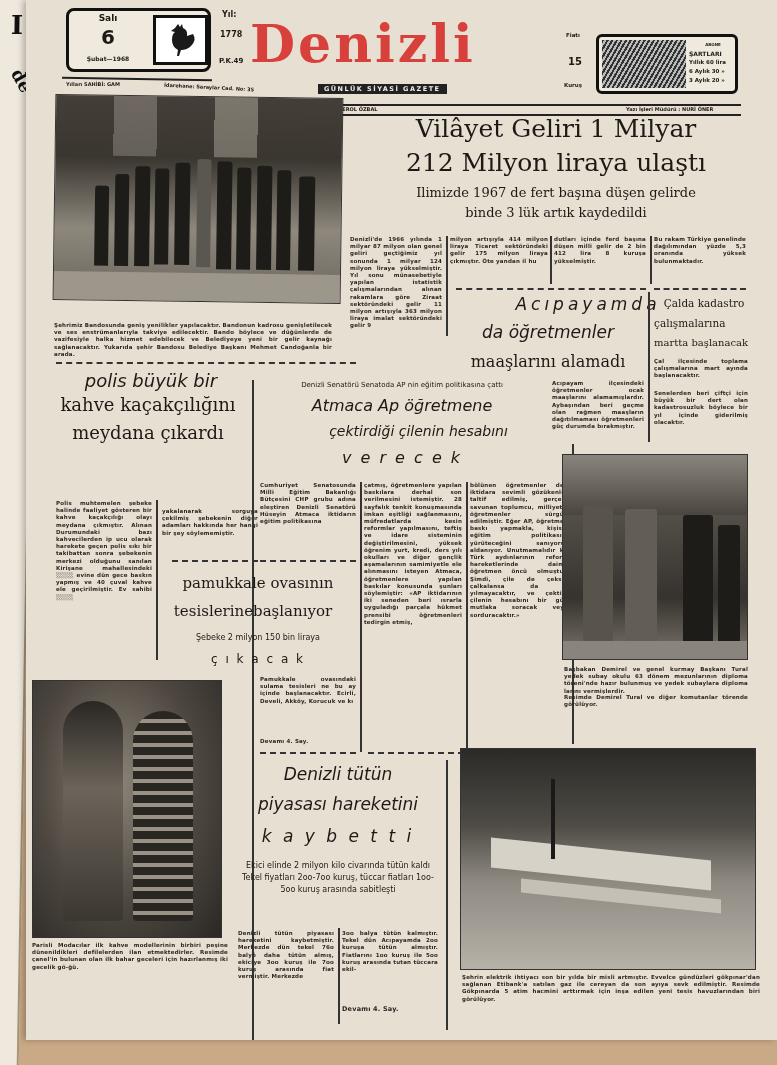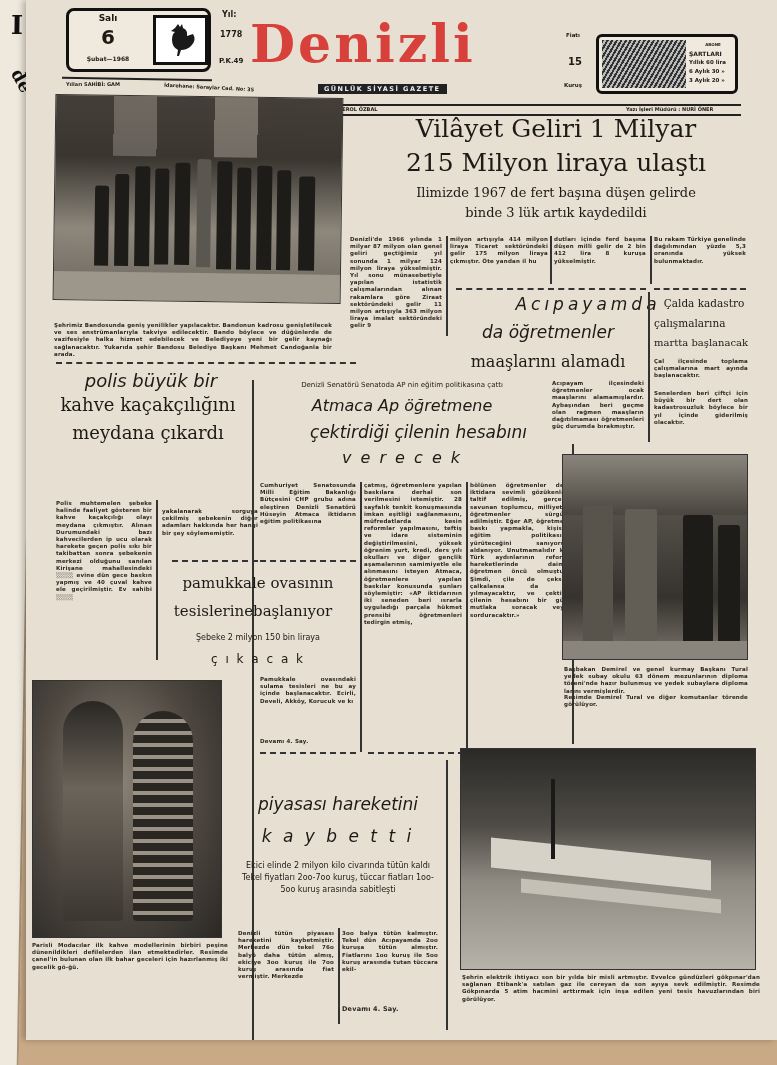--- a/index.html
+++ b/index.html
@@ -119,21 +119,21 @@
     <div class="fig" style="left:182px;top:70px;width:14px;height:102px;"></div>
     <div class="fig" style="left:202px;top:68px;width:15px;height:104px;"></div>
     <div class="fig" style="left:222px;top:72px;width:14px;height:100px;"></div>
     <div class="fig" style="left:244px;top:78px;width:16px;height:94px;"></div>
     <div class="abs" style="left:0;top:176px;width:288px;height:30px;background:#9c968b;"></div>
   </div>
   <div class="small abs" style="left:28px;top:322px;width:278px;">Şehrimiz Bandosunda geniş yenilikler yapılacaktır. Bandonun kadrosu genişletilecek ve ses enstrümanlarıyla takviye edilecektir. Bando böylece ve düğünlerde de vazifesiyle halka hizmet edebilecek ve Belediyeye yeni bir gelir kaynağı sağlanacaktır. Yukarıda şehir Bandosu Belediye Başkanı Mehmet Candoğanla bir arada.</div>
   <div class="dash" style="left:30px;top:362px;width:300px;"></div>
 
   <div class="hl serif-hl" style="left:330px;top:116px;width:400px;font-size:25px;">Vilâyet Geliri 1 Milyar</div>
-  <div class="hl serif-hl" style="left:330px;top:150px;width:400px;font-size:25px;">215 Milyon liraya ulaştı</div>
+  <div class="hl serif-hl" style="left:330px;top:150px;width:400px;font-size:25px;">212 Milyon liraya ulaştı</div>
   <div class="hl serif-hl" style="left:330px;top:186px;width:400px;font-size:13px;">Ilimizde 1967 de fert başına düşen gelirde</div>
   <div class="hl serif-hl" style="left:330px;top:206px;width:400px;font-size:13px;">binde 3 lük artık kaydedildi</div>
 
   <div class="small abs" style="left:324px;top:236px;width:92px;">Denizli'de 1966 yılında 1 milyar 87 milyon olan genel geliri geçtiğimiz yıl sonunda 1 milyar 124 milyon liraya yükselmiştir. Yıl sonu münasebetiyle yapılan istatistik çalışmalarından alınan rakamlara göre Ziraat sektöründeki gelir 11 milyon artışıyla 363 milyon liraya imalat sektöründeki gelir 9</div>
   <div class="vline" style="left:420px;top:236px;height:100px;"></div>
   <div class="small abs" style="left:424px;top:236px;width:98px;">milyon artışıyla 414 milyon liraya Ticaret sektöründeki gelir 175 milyon liraya çıkmıştır. Öte yandan il hu</div>
   <div class="vline" style="left:524px;top:236px;height:48px;"></div>
   <div class="small abs" style="left:528px;top:236px;width:92px;">dutları içinde ferd başına düşen milli gelir de 2 bin 412 lira 8 kuruşa yükselmiştir.</div>
   <div class="vline" style="left:624px;top:236px;height:48px;"></div>
   <div class="small abs" style="left:628px;top:236px;width:92px;">Bu rakam Türkiye genelinde dağılımından yüzde 5,3 oranında yüksek bulunmaktadır.</div>
@@ -156,21 +156,21 @@
   <div class="hl serif-hl" style="left:16px;top:424px;width:212px;font-size:18px;">meydana çıkardı</div>
   <div class="hl serif-hl" style="left:16px;top:396px;width:212px;font-size:18px;">kahve kaçakçılığını</div>
   <div class="small abs" style="left:30px;top:500px;width:96px;">Polis muhtemelen şebeke halinde faaliyet gösteren bir kahve kaçakçılığı olayı meydana çıkmıştır. Alınan Durumundaki bazı kahvecilerden ip ucu olarak harekete geçen polis sıkı bir takibattan sonra şebekenin merkezi olduğunu sanılan Kirişane mahallesindeki ░░░░ evine dün gece baskın yapmış ve 40 çuval kahve ele geçirilmiştir. Ev sahibi ░░░░</div>
   <div class="vline" style="left:130px;top:500px;height:160px;"></div>
   <div class="small abs" style="left:136px;top:508px;width:96px;">yakalanarak sorguya çekilmiş şebekenin diğer adamları hakkında her hangi bir şey söylememiştir.</div>
   <div class="dash" style="left:146px;top:560px;width:86px;"></div>
 
   <div class="vline" style="left:226px;top:380px;height:660px;"></div>
   <div class="hl sans-hl" style="left:226px;top:382px;width:300px;font-size:7px;">Denizli Senatörü Senatoda AP nin eğitim politikasına çattı</div>
   <div class="hl sans-hl ital" style="left:226px;top:398px;width:300px;font-size:16px;">Atmaca Ap öğretmene</div>
-  <div class="hl sans-hl ital" style="left:226px;top:424px;width:300px;font-size:17px;padding-left:33px;">çektirdiği çilenin hesabını</div>
+  <div class="hl sans-hl ital" style="left:226px;top:424px;width:300px;font-size:14px;padding-left:33px;">çektirdiği çilenin hesabını</div>
   <div class="hl sans-hl ital" style="left:226px;top:450px;width:300px;font-size:16px;letter-spacing:2px;">v e r e c e k</div>
   <div class="small abs" style="left:234px;top:482px;width:96px;">Cumhuriyet Senatosunda Milli Eğitim Bakanlığı Bütçesini CHP grubu adına eleştiren Denizli Senatörü Hüseyin Atmaca iktidarın eğitim politikasına</div>
   <div class="dash" style="left:234px;top:560px;width:96px;"></div>
   <div class="vline" style="left:334px;top:482px;height:270px;"></div>
   <div class="small abs" style="left:338px;top:482px;width:98px;">çatmış, öğretmenlere yapılan baskılara derhal son verilmesini istemiştir. 28 sayfalık tenkit konuşmasında imkan eşitliği sağlanmasını, müfredatlarda kesin reformlar yapılmasını, teftiş ve idare sisteminin değiştirilmesini, yüksek öğrenim yurt, kredi, ders yılı okulları ve diğer gençlik aşamalarının samimiyetle ele alınmasını isteyen Atmaca, öğretmenlere yapılan baskılar konusunda şunları söylemiştir: «AP iktidarının iki seneden beri ısrarla uyguladığı parçala hükmet prensibi öğretmenleri tedirgin etmiş,</div>
   <div class="vline" style="left:440px;top:482px;height:270px;"></div>
   <div class="small abs" style="left:444px;top:482px;width:98px;">bölünen öğretmenler den iktidara sevimli gözükenler taltif edilmiş, gerçeği savunan toplumcu, milliyetçi öğretmenler sürgün edilmiştir. Eğer AP, öğretmen baskı yapmakla, kişisel eğitim politikasını yürüteceğini sanıyorsa aldanıyor. Unutmamalıdır ki, Türk aydınlarının reform hareketlerinde daima öğretmen öncü olmuştur. Şimdi, çile de çekse, çalkalansa da o yılmayacaktır, ve çektiği çilenin hesabını bir gün mutlaka soracak veya sorduracaktır.»</div>
   <div class="vline" style="left:546px;top:444px;height:300px;"></div>
 
   <div class="hl serif-hl" style="left:132px;top:576px;width:200px;font-size:15px;">pamukkale ovasının</div>
@@ -193,20 +193,21 @@
   <div class="small abs" style="left:538px;top:666px;width:184px;">Başbakan Demirel ve genel kurmay Başkanı Tural yedek subay okulu 63 dönem mezunlarının diploma töreni'nde hazır bulunmuş ve yedek subaylara diploma larını vermişlerdir.</div>
   <div class="small abs" style="left:538px;top:694px;width:184px;">Resimde Demirel Tural ve diğer komutanlar törende görülüyor.</div>
 
   <div class="photo photo-portrait" style="left:6px;top:680px;width:190px;height:258px;">
     <div class="abs" style="left:30px;top:20px;width:60px;height:220px;background:linear-gradient(180deg,#2a2723,#6b645a 40%,#3b3731);border-radius:30px 30px 4px 4px;"></div>
     <div class="abs" style="left:100px;top:30px;width:60px;height:210px;background:repeating-linear-gradient(180deg,#2a2723 0 8px,#9a9286 8px 12px);border-radius:30px 30px 4px 4px;"></div>
   </div>
   <div class="small abs" style="left:6px;top:942px;width:196px;">Parisli Modacılar ilk kahve modellerinin birbiri peşine dünenildikleri defilelerden ilan etmektedirler. Resimde çanel'in bulunan olan ilk bahar geceleri için hazırlanmış iki gecelik gö-ğü.</div>
 
   <div class="vline" style="left:420px;top:760px;height:270px;"></div>
+  <div class="hl sans-hl ital" style="left:206px;top:766px;width:212px;font-size:17px;">Denizli tütün</div>
   <div class="hl sans-hl ital" style="left:206px;top:796px;width:212px;font-size:17px;">piyasası hareketini</div>
   <div class="hl sans-hl ital" style="left:206px;top:828px;width:212px;font-size:17px;letter-spacing:3px;">k a y b e t t i</div>
   <div class="hl sans-hl" style="left:214px;top:860px;width:196px;font-size:8px;line-height:12px;">Ekici elinde 2 milyon kilo civarında tütün kaldı Tekel fiyatları 2oo-7oo kuruş, tüccar fiatları 1oo-5oo kuruş arasında sabitleşti</div>
   <div class="small abs" style="left:212px;top:930px;width:96px;">Denizli tütün piyasası hareketini kaybetmiştir. Merkezde dün tekel 76o balyö daha tütün almış, ekiciye 3oo kuruş ile 7oo kuruş arasında fiat vermiştir. Merkezde</div>
   <div class="vline" style="left:312px;top:928px;height:96px;"></div>
   <div class="small abs" style="left:316px;top:930px;width:96px;">3oo balya tütün kalmıştır. Tekel dün Acıpayamda 2oo kuruşa tütün almıştır. Fiatlarını 1oo kuruş ile 5oo kuruş arasında tutan tüccara ekil-</div>
   <div class="small abs" style="left:316px;top:1006px;width:96px;font-size:6.5px;">Devamı 4. Say.</div>
 
   <div class="photo photo-dam" style="left:434px;top:748px;width:296px;height:222px;">
     <div class="abs" style="left:30px;top:100px;width:220px;height:30px;background:#d7d2c8;transform:skewY(6deg);"></div>

